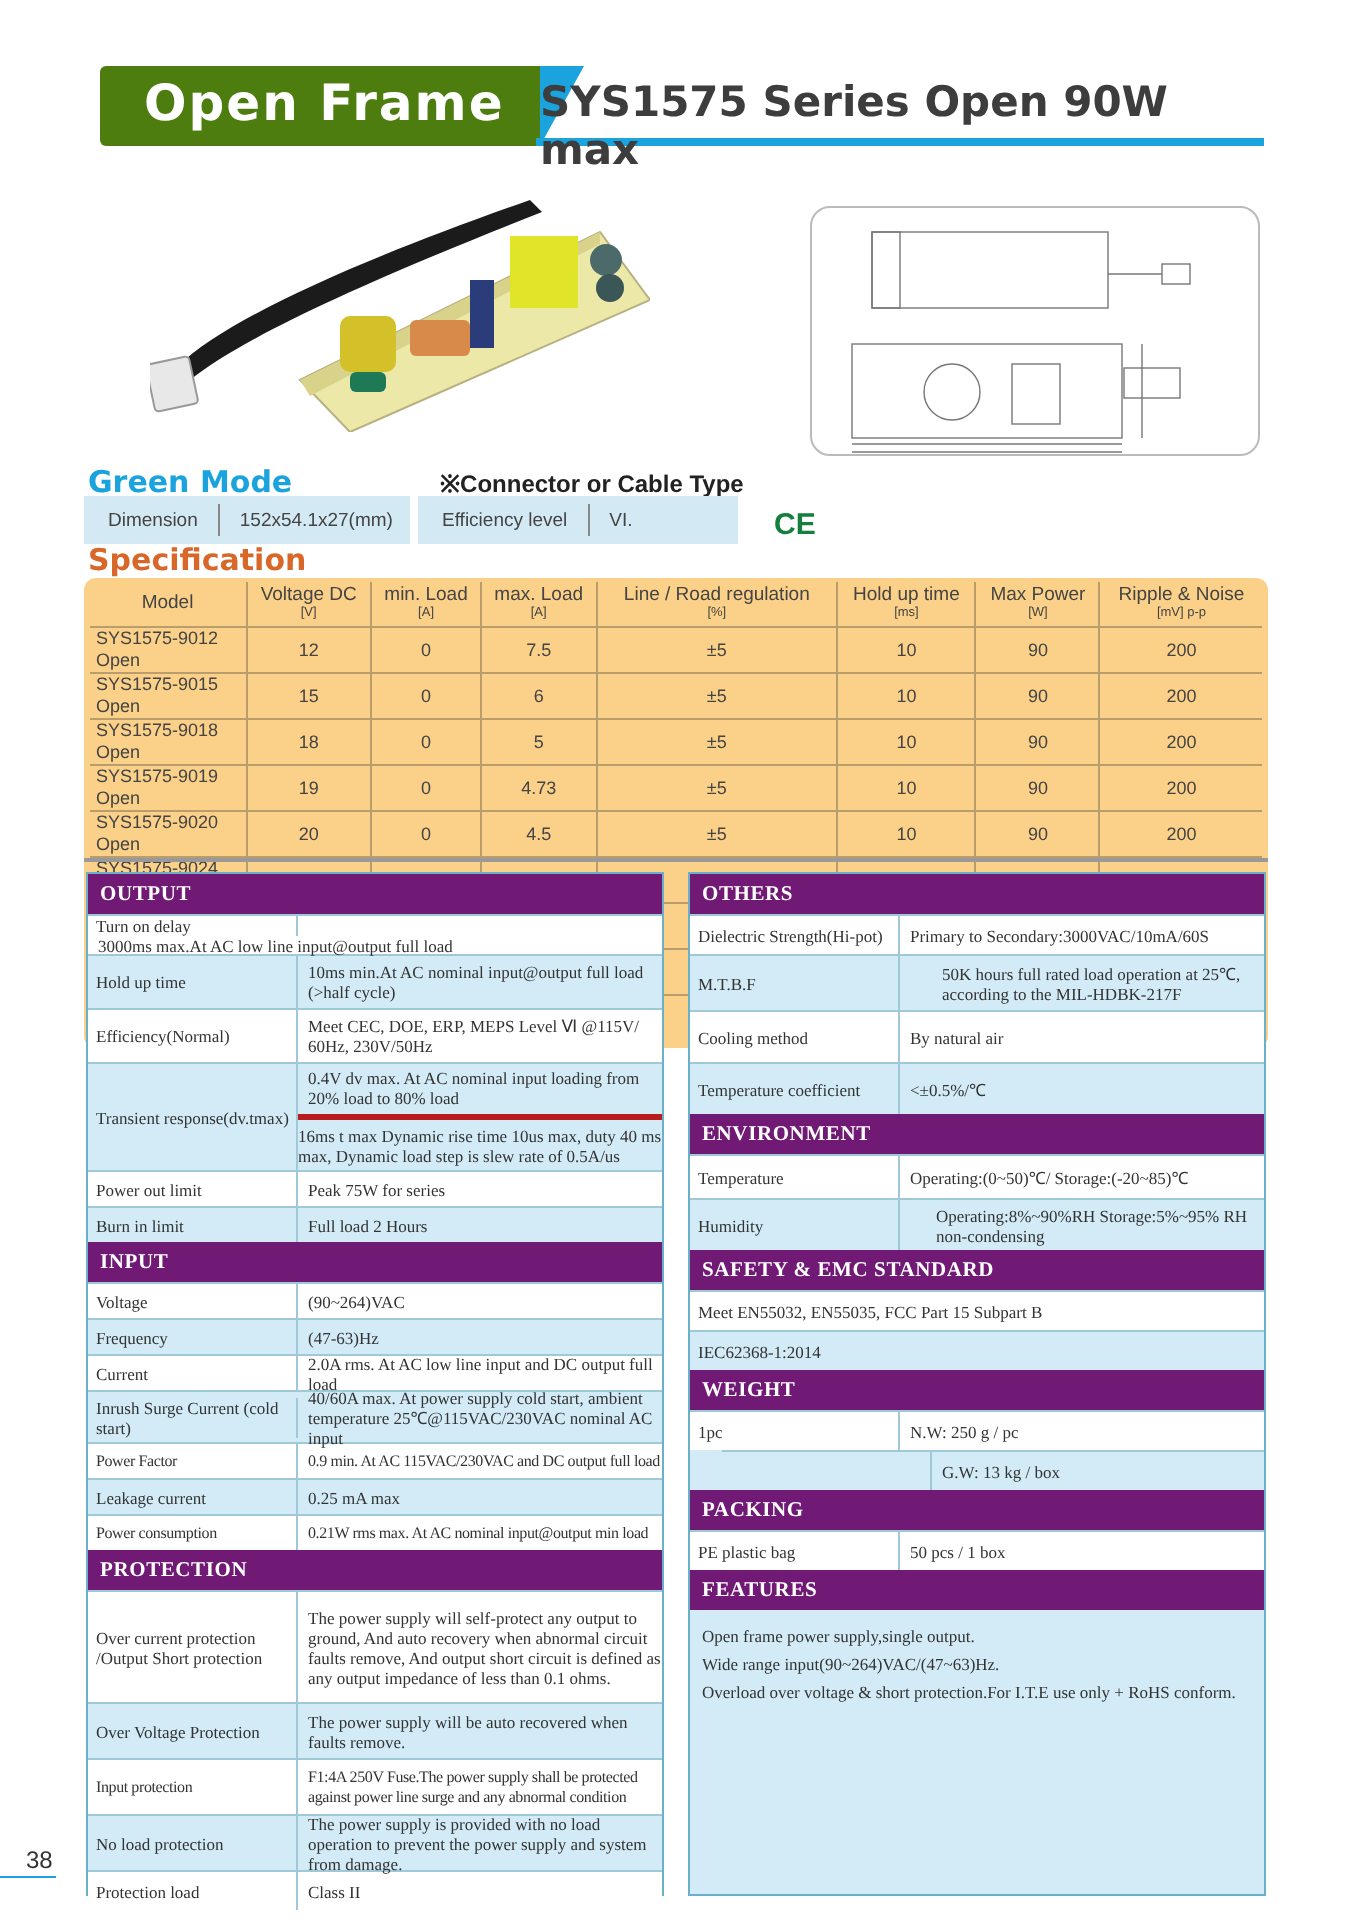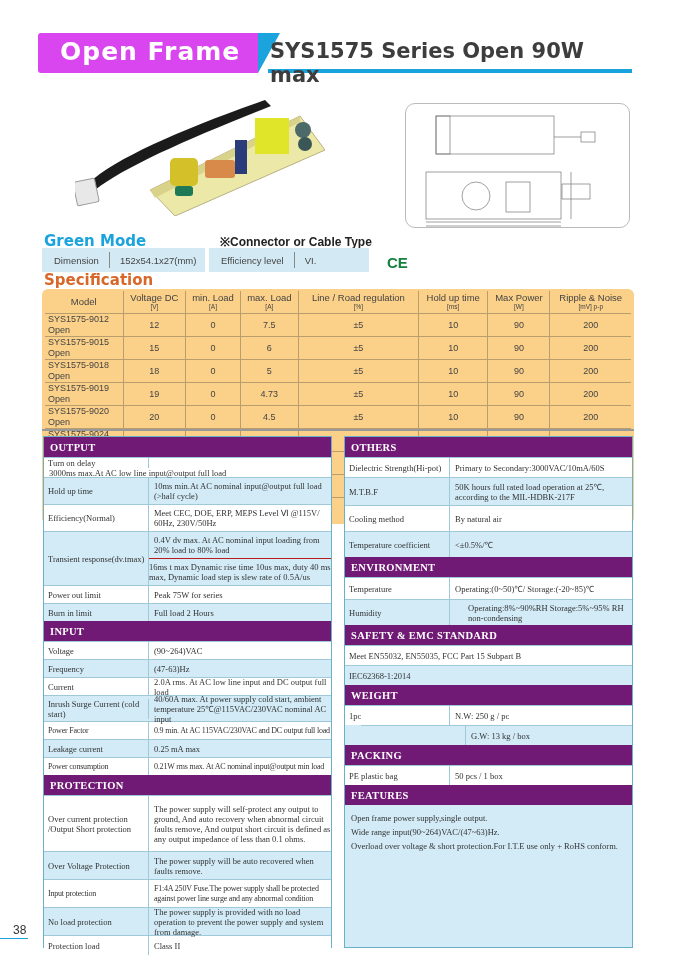--- a/index.html
+++ b/index.html
@@ -1,21 +1,21 @@
 <!DOCTYPE html>
 <html><head>
 <meta charset="utf-8">
 <style>
   * { box-sizing: border-box; margin: 0; padding: 0; }
   html, body { width: 679px; height: 960px; background: #ffffff; overflow: hidden; }
   body { position: relative; font-family: "Liberation Sans", sans-serif; color: #333; }
 
   
   .hdr { position: absolute; left: 38px; top: 33px; width: 594px; height: 40px; }
-  .hdr-blue { position: absolute; left: 0; top: 0; height: 40px; width: 220px; background: #d946ef; border-radius: 3px 0 0 3px; }
+  .hdr-blue { position: absolute; left: 12px; top: 0; height: 40px; width: 220px; background: #4d7c0f; border-radius: 3px 0 0 3px; }
   .hdr-blue::after { content: ""; position: absolute; right: -22px; top: 0; border-top: 40px solid #1aa3dc; border-right: 22px solid transparent; }
   .hdr-blue span { position: absolute; left: 22px; top: 4px; font-family: "DejaVu Sans", sans-serif; font-weight: bold; font-size: 25px; color: #fff; letter-spacing: 1px; }
   .hdr-line { position: absolute; left: 230px; right: 0; bottom: 0; height: 4px; background: #1aa3dc; }
   .hdr-title { position: absolute; left: 232px; top: 6px; font-family: "DejaVu Sans", sans-serif; font-weight: bold; font-size: 21px; color: #3d3d3d; }
 
   
   .photo { position: absolute; left: 75px; top: 88px; width: 250px; height: 128px; }
   .drawing { position: absolute; left: 405px; top: 103px; width: 225px; height: 125px; border: 1px solid #bbb; border-radius: 10px; background: #fff; }
 
   .gm-title { position: absolute; left: 44px; top: 232px; font-family: "DejaVu Sans", sans-serif; font-weight: bold; font-size: 15px; color: #1aa3dc; }
@@ -39,21 +39,21 @@
   
   .col { position: absolute; top: 436px; width: 289px; border: 1px solid #6ab0c8; }
   .col.left { left: 43px; height: 512px; }
   .col.right { left: 344px; height: 512px; background: #d2ebf7; }
   .sec-h { background: #701a75; height: 20px; color: #fff; font-family: "Liberation Serif", serif; font-weight: bold; font-size: 10.5px; line-height: 22px; padding-left: 6px; letter-spacing: 0.3px; }
   .row { display: flex; border-top: 1px solid #9fc9d9; font-family: "Liberation Serif", serif; font-size: 8.5px; color: #333; }
   .row.alt { background: #d2ebf7; }
   .row.white { background: #fff; }
   .row .k { width: 105px; padding-left: 4px; display: flex; align-items: center; border-right: 1px solid #9fc9d9; line-height: 10px; }
   .row .v { flex: 1; padding-left: 5px; display: flex; flex-direction: column; justify-content: center; line-height: 10px; }
-  .row .v .sub { border-top: 1px solid #b91c1c; margin-left: -5px; padding-left: 5px; }
+  .row .v .sub { border-top: 3px solid #b91c1c; margin-left: -5px; padding-left: 5px; }
   .row.full .v { padding-left: 4px; }
   .row.tight { font-size: 8px; letter-spacing: -0.2px; }
   .features { padding: 6px 6px; font-family: "Liberation Serif", serif; font-size: 8.5px; color: #333; line-height: 14px; }
 
   .pagenum { position: absolute; left: 13px; top: 923px; font-size: 12px; color: #333; }
   .pagenum-line { position: absolute; left: 0; top: 938px; width: 28px; height: 1px; background: #1aa3dc; }
 </style>
 </head>
 <body>
 
@@ -341,21 +341,21 @@
     <div class="sec-h">OTHERS</div>
     <div class="row white" style="height: 20px;">
       <div class="k">Dielectric Strength(Hi-pot)</div>
       <div class="v">
         <div style="padding: 0px;">Primary to Secondary:3000VAC/10mA/60S</div>
       </div>
     </div>
     <div class="row alt" style="height: 28px;">
       <div class="k">M.T.B.F</div>
       <div class="v">
-        <div style="padding: 0px;">50K hours full rated load operation at 25℃, according to the MIL-HDBK-217F</div>
+        <div style="padding: 0px; margin-left: 16px;">50K hours full rated load operation at 25℃, according to the MIL-HDBK-217F</div>
       </div>
     </div>
     <div class="row white" style="height: 26px;">
       <div class="k">Cooling method</div>
       <div class="v">
         <div style="padding: 0px;">By natural air</div>
       </div>
     </div>
     <div class="row alt" style="height: 26px;">
       <div class="k">Temperature coefficient</div>

